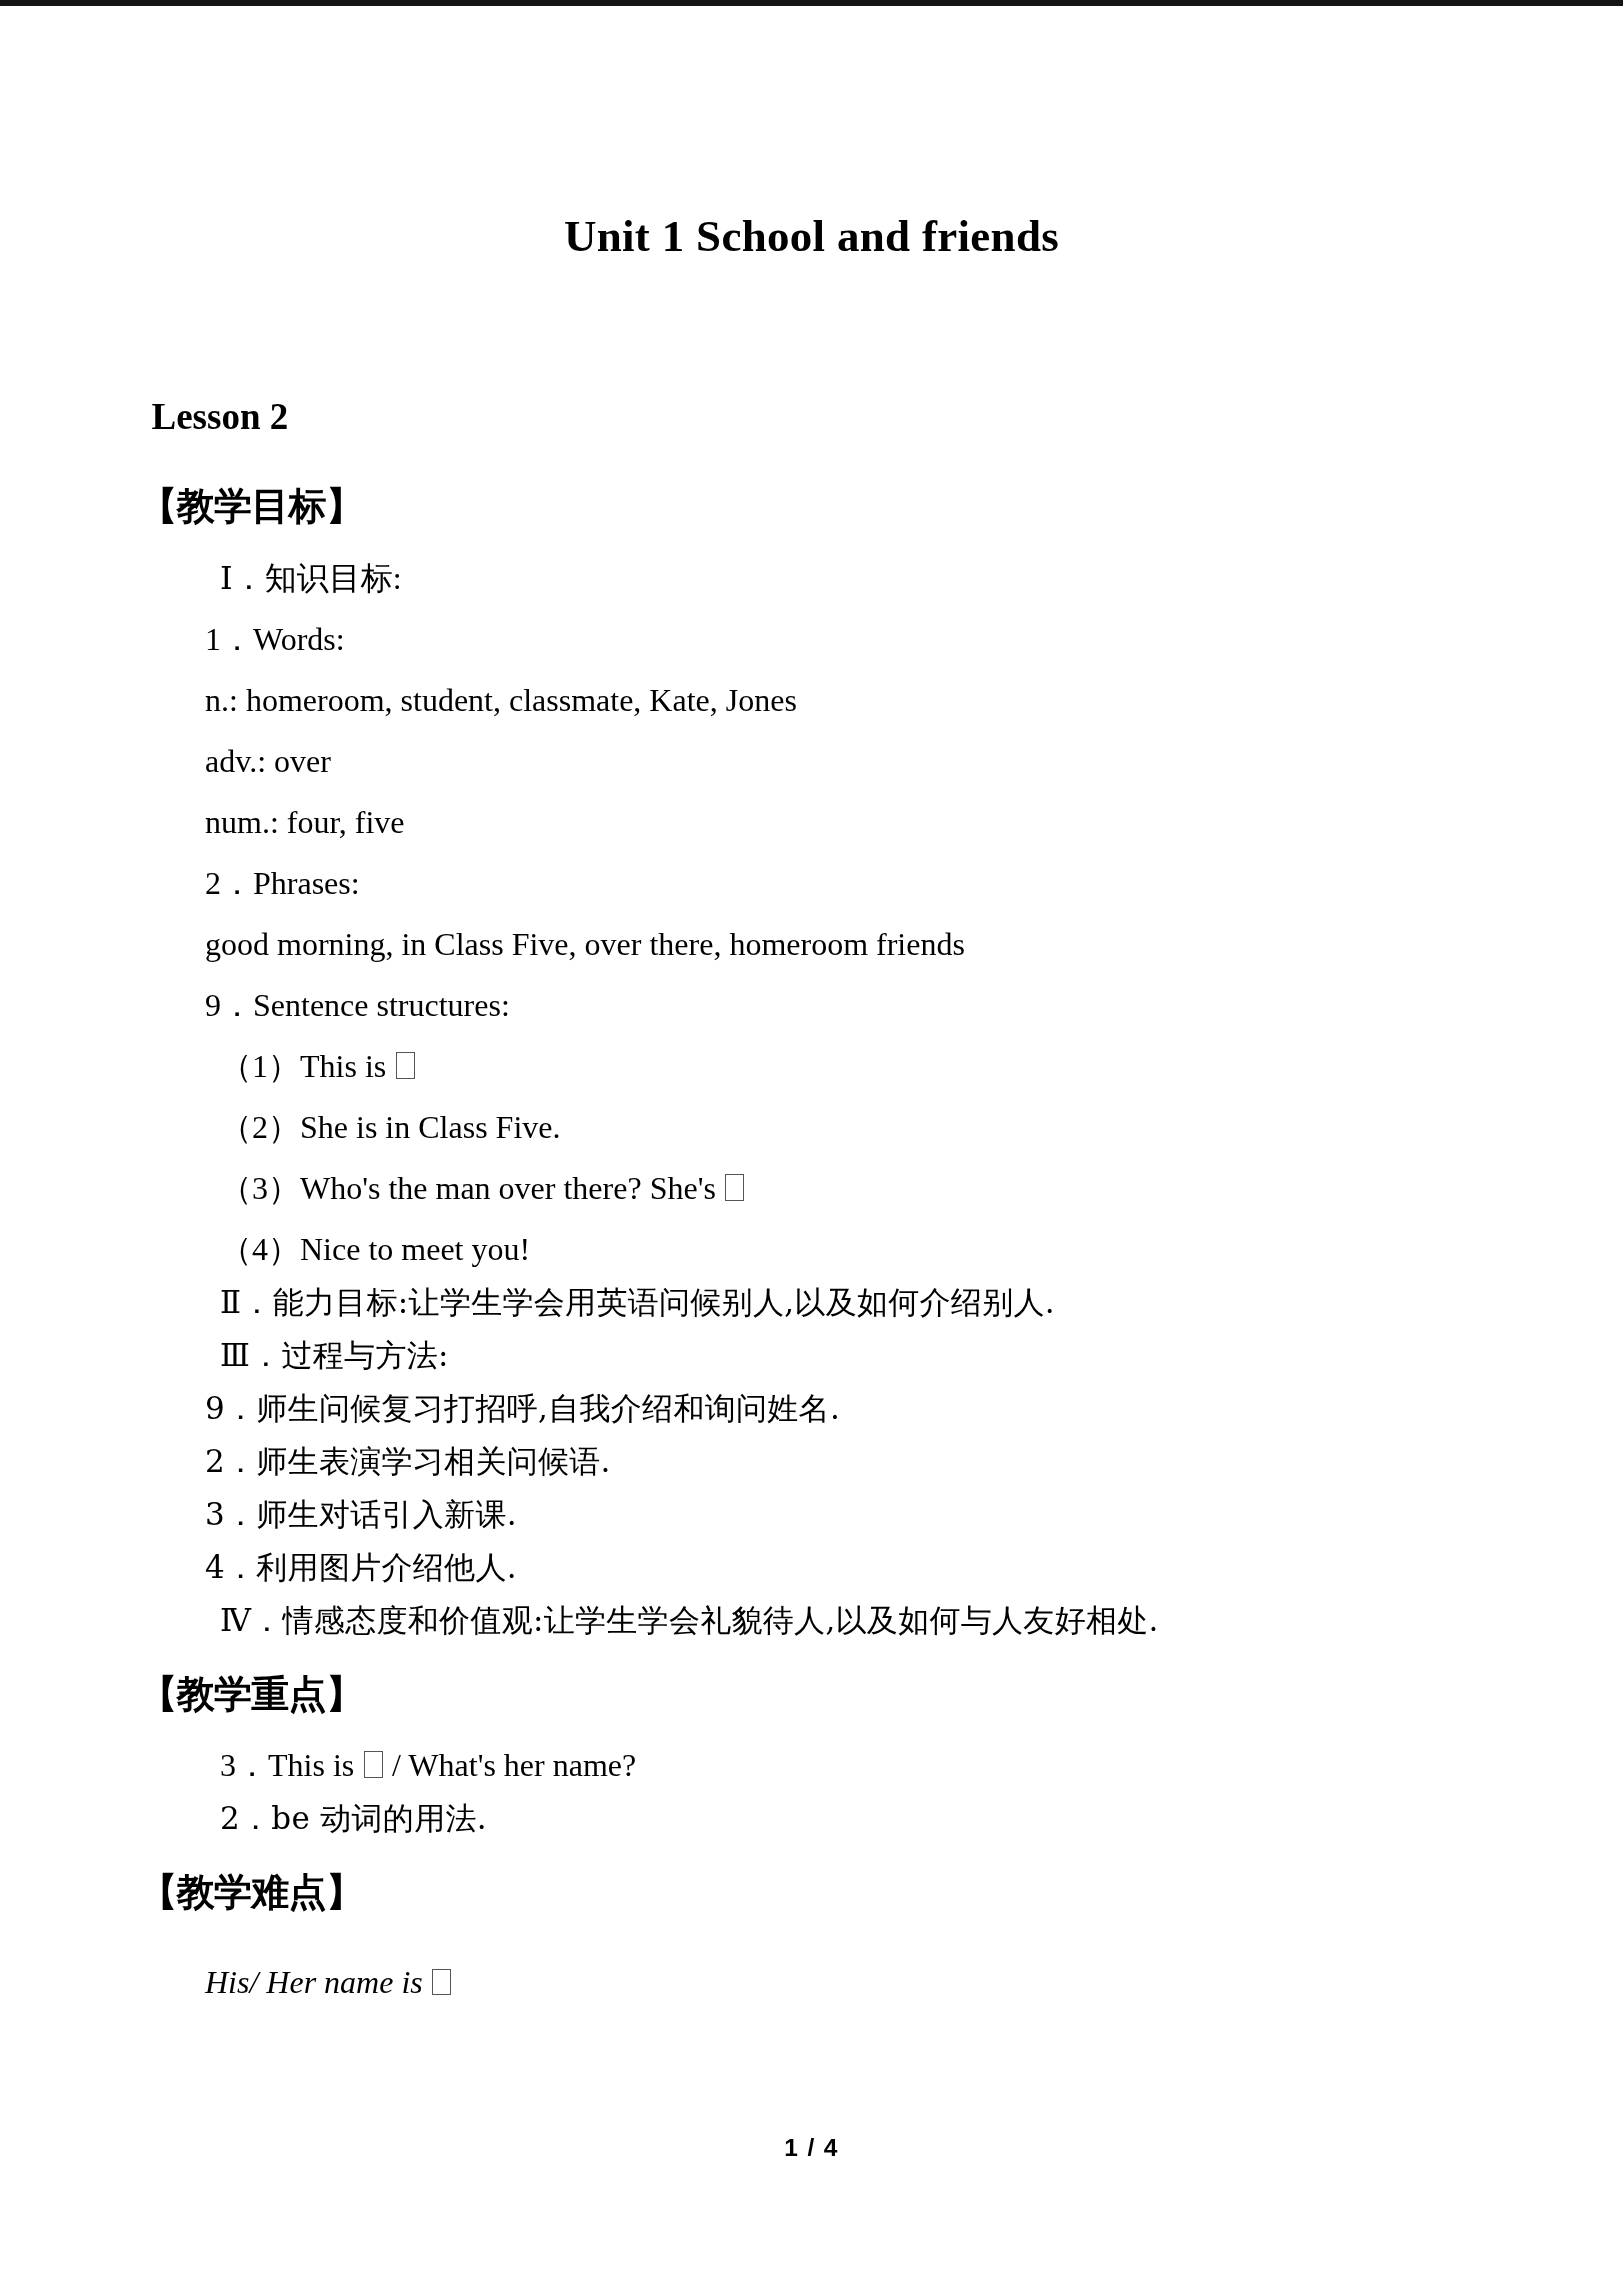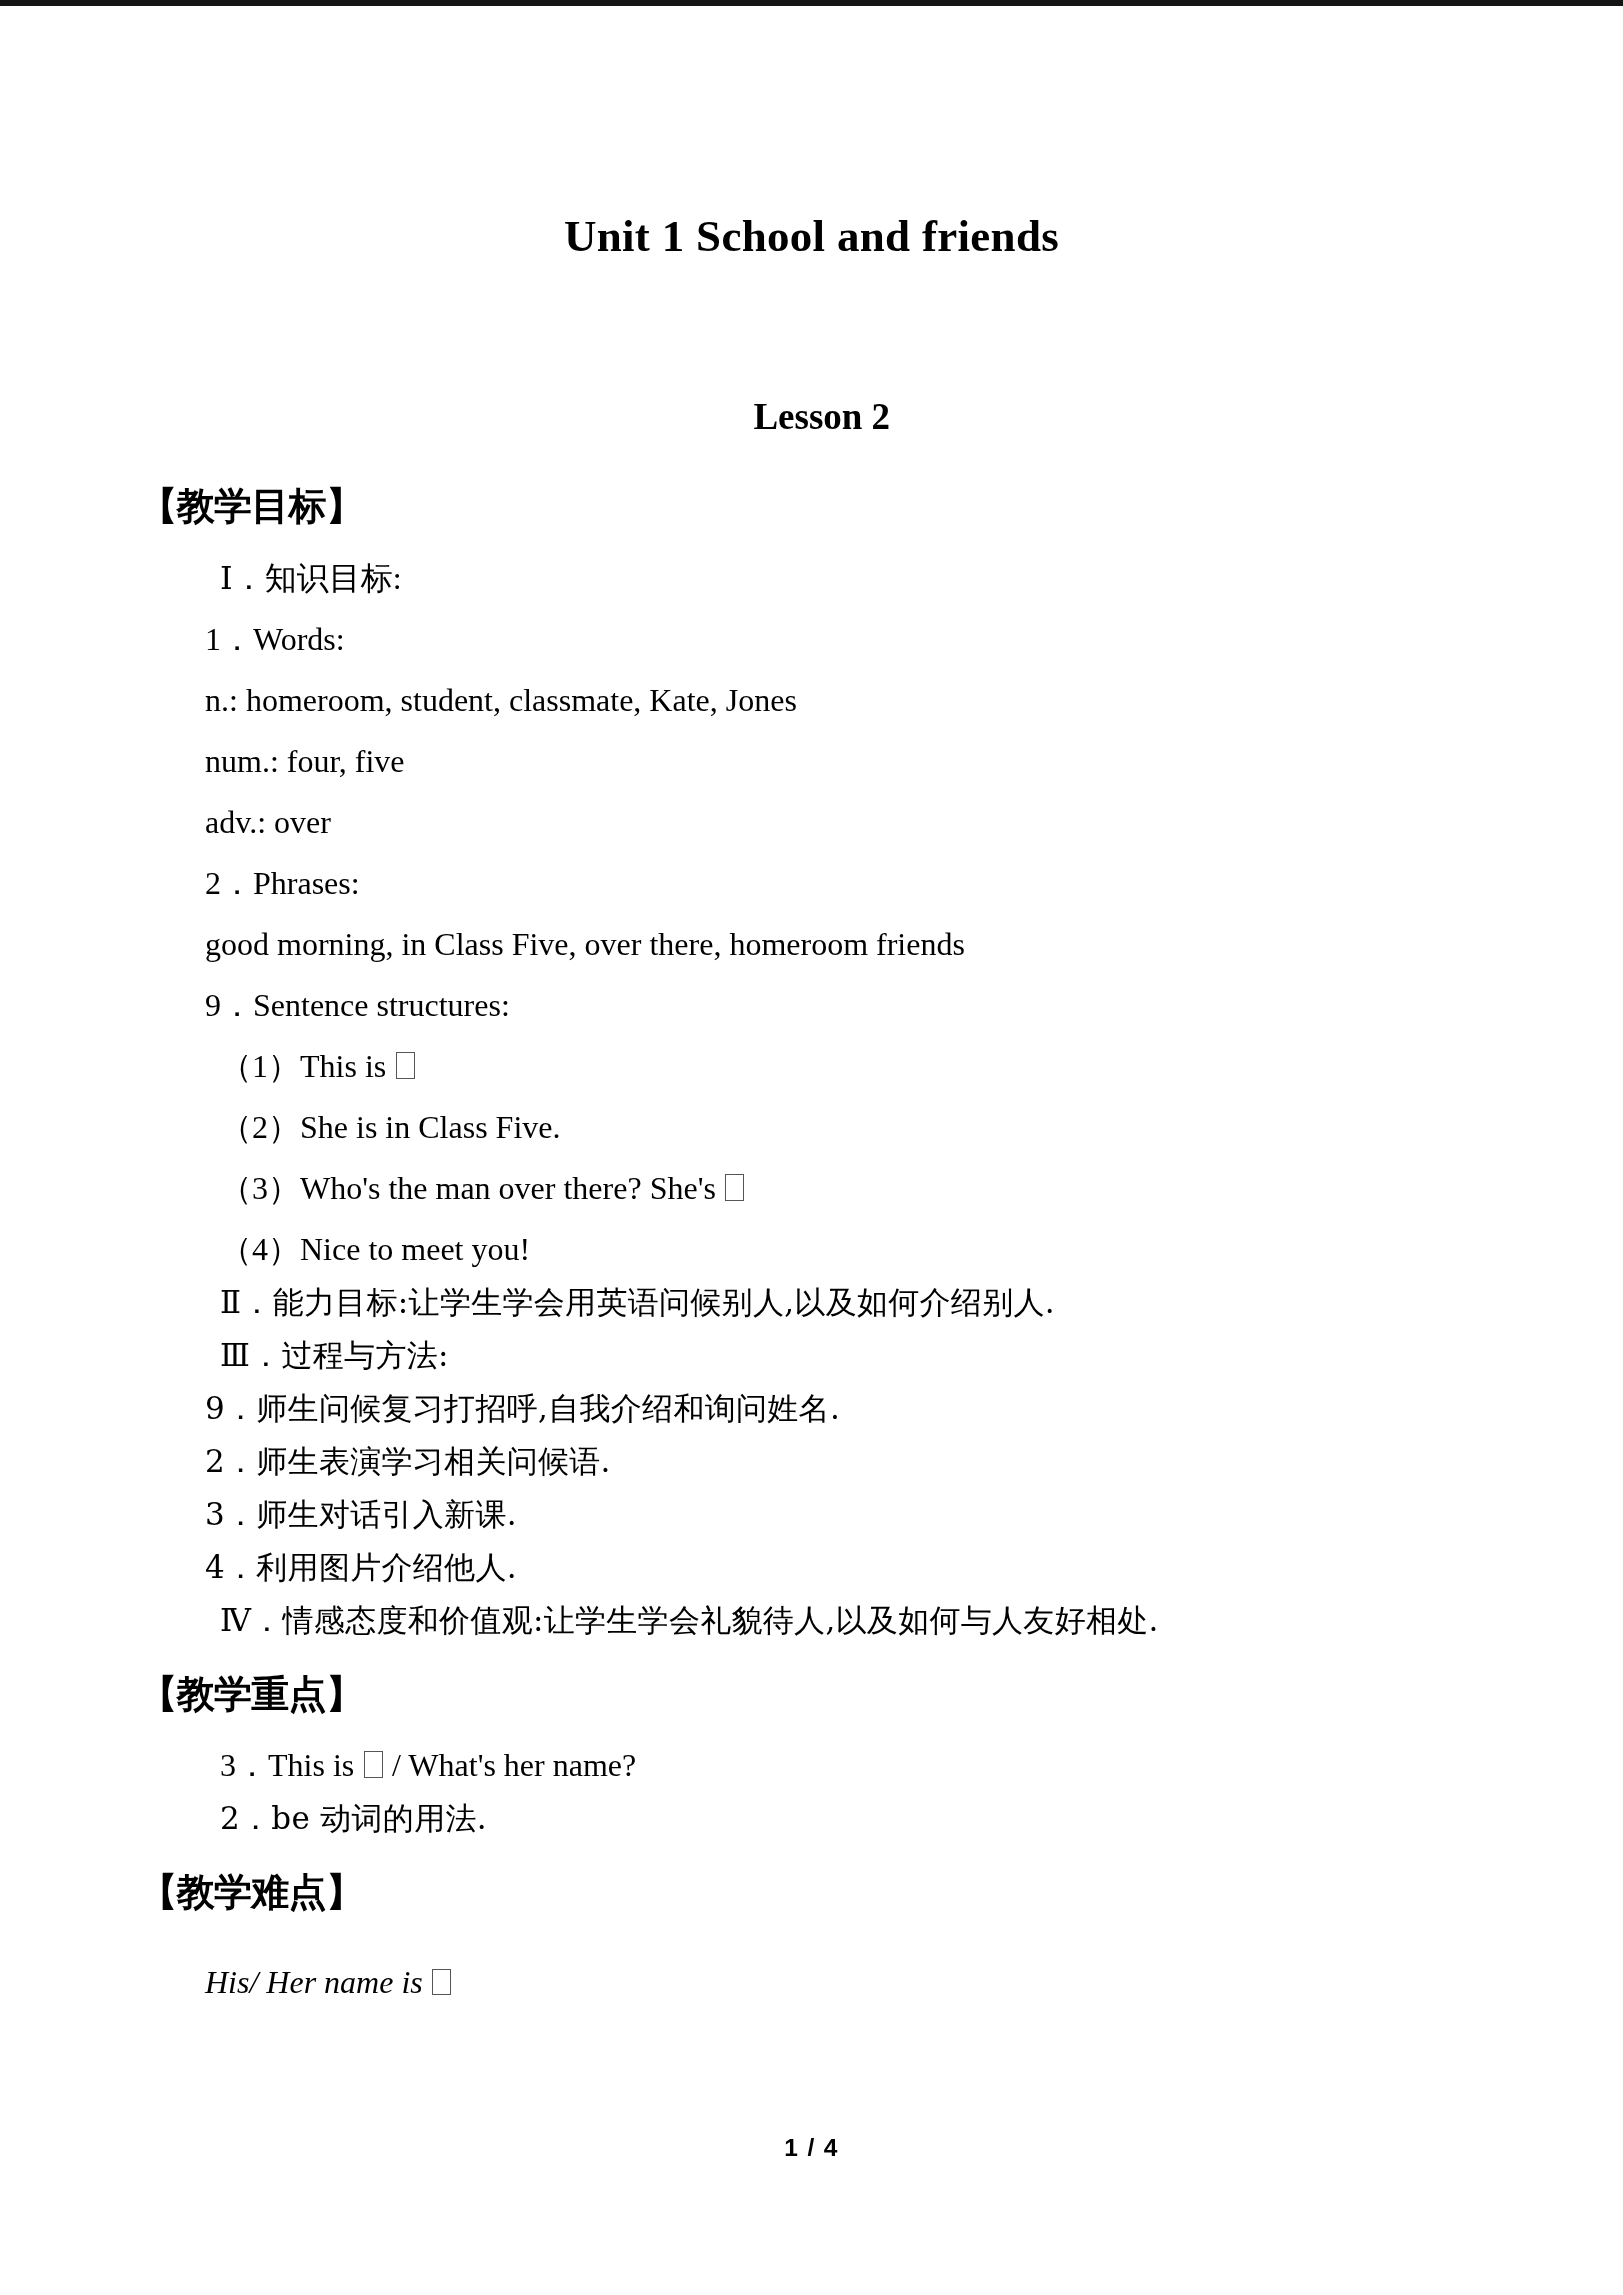--- a/index.html
+++ b/index.html
@@ -52,21 +52,20 @@
   }
 
   
   .lesson-heading {
     font-weight: bold;
     font-size: 37px;
     margin: 8px;
     padding-top: 123px;
     padding-left: 20.5px;
     line-height: 1.25;
-    text-align: center;
   }
 
   
   .section-heading {
     font-weight: bold;
     font-size: 38px;
     margin: 0;
     padding-top: 33px;
     padding-left: 16.4px;
     line-height: 1.35;
@@ -140,23 +139,23 @@
     <h2 class="lesson-heading">Lesson 2</h2>
 
     <h3 class="section-heading">【教学目标】</h3>
 
     <p class="body-line indent-sub">Ⅰ．知识目标:</p>
 
     <p class="body-line">1．Words:</p>
 
     <p class="body-line">n.: homeroom, student, classmate, Kate, Jones</p>
 
+    <p class="body-line">adv.: over</p>
+
     <p class="body-line">num.: four, five</p>
-
-    <p class="body-line">adv.: over</p>
 
     <p class="body-line">2．Phrases:</p>
 
     <p class="body-line">good morning, in Class Five, over there, homeroom friends</p>
 
     <p class="body-line">9．Sentence structures:</p>
 
     <p class="body-line indent-sub"><span>（1）This is </span><span class="tofu-box"></span></p>
 
     <p class="body-line indent-sub">（2）She is in Class Five.</p>

